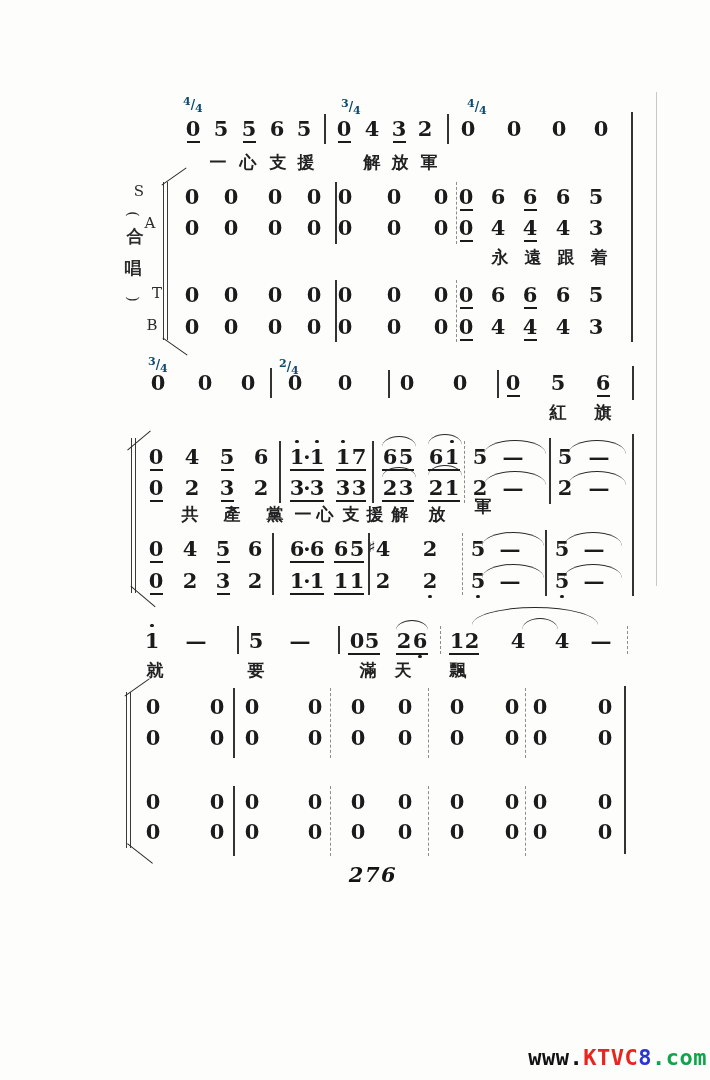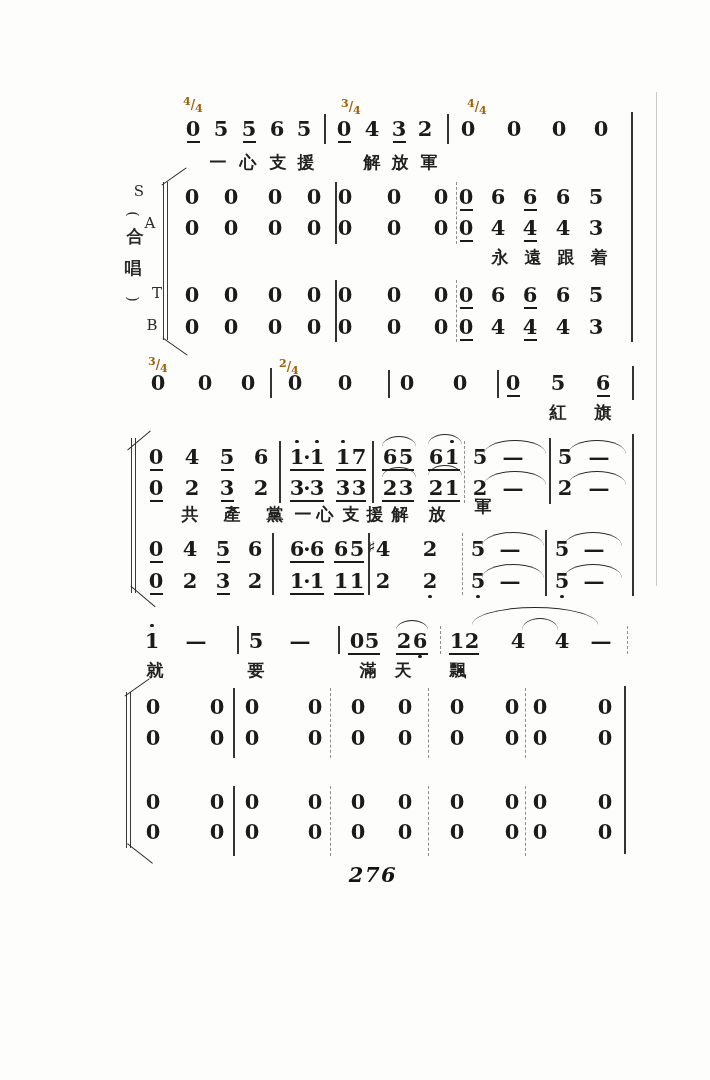--- a/index.html
+++ b/index.html
@@ -16,35 +16,36 @@
         color:#222;line-height:1;}
   .beam{position:absolute;height:2px;background:#1b1b1b;}
   .bar{position:absolute;width:1.5px;background:#333;}
   .bar.light{width:0;background:none;border-left:1.3px dashed #8d8d8d;}
   .arc{position:absolute;border-top:1.7px solid #262626;border-radius:50% 50% 0 0/100% 100% 0 0;}
   .brace{position:absolute;width:3px;border-left:1.4px solid #3a3a3a;border-right:1.4px solid #3a3a3a;}
   .diag{position:absolute;height:0;border-top:1.9px solid #2a2a2a;}
   .vlabel{position:absolute;transform:translateX(-50%);font:400 15px "DejaVu Serif",serif;color:#2b2b2b;line-height:1;}
   .vlabel.cjk{font-size:17px;font-weight:700;}
   .vlabel.rot{transform:translateX(-50%) rotate(90deg);font-size:14px;}
-  .ts{position:absolute;color:#a16207;font-weight:700;white-space:nowrap;line-height:1;}
+  .ts{position:absolute;color:#0c4a6e;font-weight:700;white-space:nowrap;line-height:1;}
   .ts .tsn{font-size:11px;position:relative;top:-4px;}
   .ts .tsl{font-size:12px;}
   .ts .tsd{font-size:11px;position:relative;top:3px;}
   .scanline{position:absolute;width:1px;background:#c9c9c4;}
   .pagenum{position:absolute;left:373px;top:862px;transform:translateX(-50%);
         font:italic 700 21px "DejaVu Serif",serif;letter-spacing:1.5px;color:#141414;}
   .watermark{position:absolute;right:3px;bottom:10px;font:700 22px "DejaVu Sans Mono",monospace;
         letter-spacing:0.5px;white-space:nowrap;}
 </style>
 </head>
 <body>
 
 <div class="page">
   <div class="pagenum">276</div>
+  <div class="watermark"><span style="color: rgb(17, 17, 17);">www.</span><span style="color: rgb(232, 37, 31);">KTVC</span><span style="color: rgb(43, 53, 211);">8</span><span style="color: rgb(15, 164, 74);">.com</span></div>
 <div class="ts" style="left: 183px; top: 96px;"><span class="tsn">4</span><span class="tsl">/</span><span class="tsd">4</span></div>
     <div class="ts" style="left: 341px; top: 98px;"><span class="tsn">3</span><span class="tsl">/</span><span class="tsd">4</span></div>
     <div class="ts" style="left: 467px; top: 98px;"><span class="tsn">4</span><span class="tsl">/</span><span class="tsd">4</span></div>
     <div class="ts" style="left: 148px; top: 356px;"><span class="tsn">3</span><span class="tsl">/</span><span class="tsd">4</span></div>
     <div class="ts" style="left: 279px; top: 358px;"><span class="tsn">2</span><span class="tsl">/</span><span class="tsd">4</span></div>
     <div class="note" style="left: 193px; top: 118px;">0</div>
     <div class="note" style="left: 221px; top: 118px;">5</div>
     <div class="note" style="left: 249px; top: 118px;">5</div>
     <div class="note" style="left: 277px; top: 118px;">6</div>
     <div class="note" style="left: 304px; top: 118px;">5</div>

